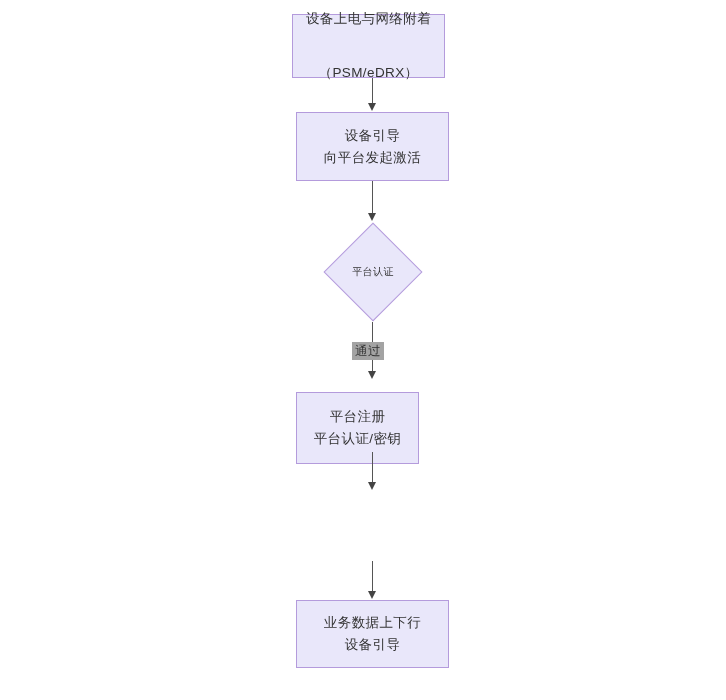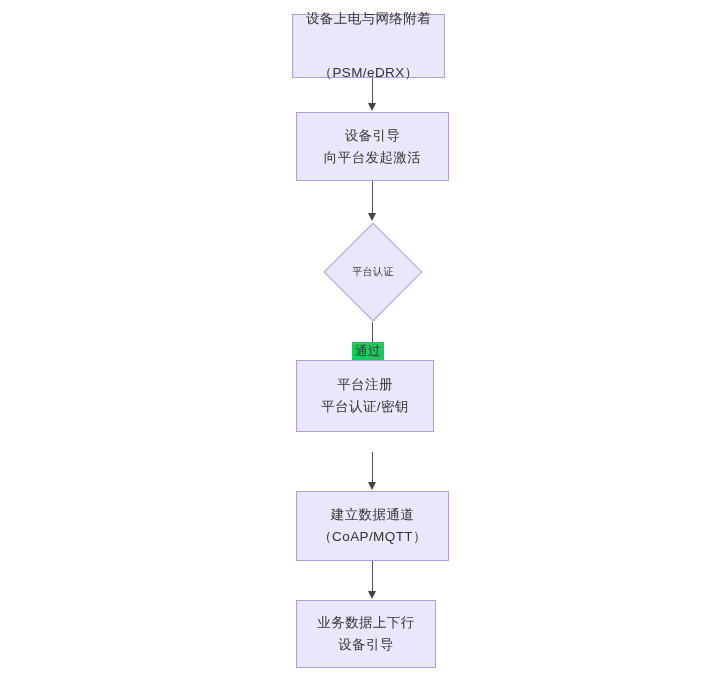--- a/index.html
+++ b/index.html
@@ -36,23 +36,23 @@
     color: #333333;
     letter-spacing: 0.4px;
   }
   .node .line {
     display: block;
     white-space: nowrap;
   }
 
   .node-1 { left: 292px; top: 14px;  width: 153px; height: 64px; gap: 32px; }
   .node-2 { left: 296px; top: 112px; width: 153px; height: 69px; }
-  .node-4 { left: 296px; top: 360px; width: 138px; height: 72px; align-items: center; }
+  .node-4 { left: 296px; top: 392px; width: 123px; height: 72px; align-items: center; }
   .node-5 { left: 296px; top: 491px; width: 153px; height: 70px; }
-  .node-6 { left: 296px; top: 600px; width: 140px; height: 68px; }
+  .node-6 { left: 296px; top: 600px; width: 153px; height: 68px; }
 
   
   .decision-wrap {
     position: absolute;
     left: 323px;
     top: 222px;
     width: 100px;
     height: 100px;
   }
   .decision-shape {
@@ -107,21 +107,21 @@
   .ah-4   { left: 368px; top: 482px; }
   .conn-5 { top: 561px; height: 31px; }
   .ah-5   { left: 368px; top: 591px; }
 
   
   .edge-label {
     position: absolute;
     left: 352px;
     top: 342px;
     padding: 1px 3px;
-    background: #22c55e;
+    background: #a3a3a3;
     font-size: 12.5px;
     line-height: 16px;
     color: #333333;
     white-space: nowrap;
     letter-spacing: 0.4px;
   }
 </style>
 </head>
 <body>
 
@@ -153,24 +153,20 @@
   <div class="arrowhead ah-3"></div>
 
   <div class="node node-4">
     <span class="line">平台注册</span>
     <span class="line">平台认证/密钥</span>
   </div>
 
   <div class="conn conn-4"></div>
   <div class="arrowhead ah-4"></div>
 
-  <div class="node node-5">
-    <span class="line">建立数据通道</span>
-    <span class="line">（CoAP/MQTT）</span>
-  </div>
 
   <div class="conn conn-5"></div>
   <div class="arrowhead ah-5"></div>
 
   <div class="node node-6">
     <span class="line">业务数据上下行</span>
     <span class="line">设备引导</span>
   </div>
 
 </div>

